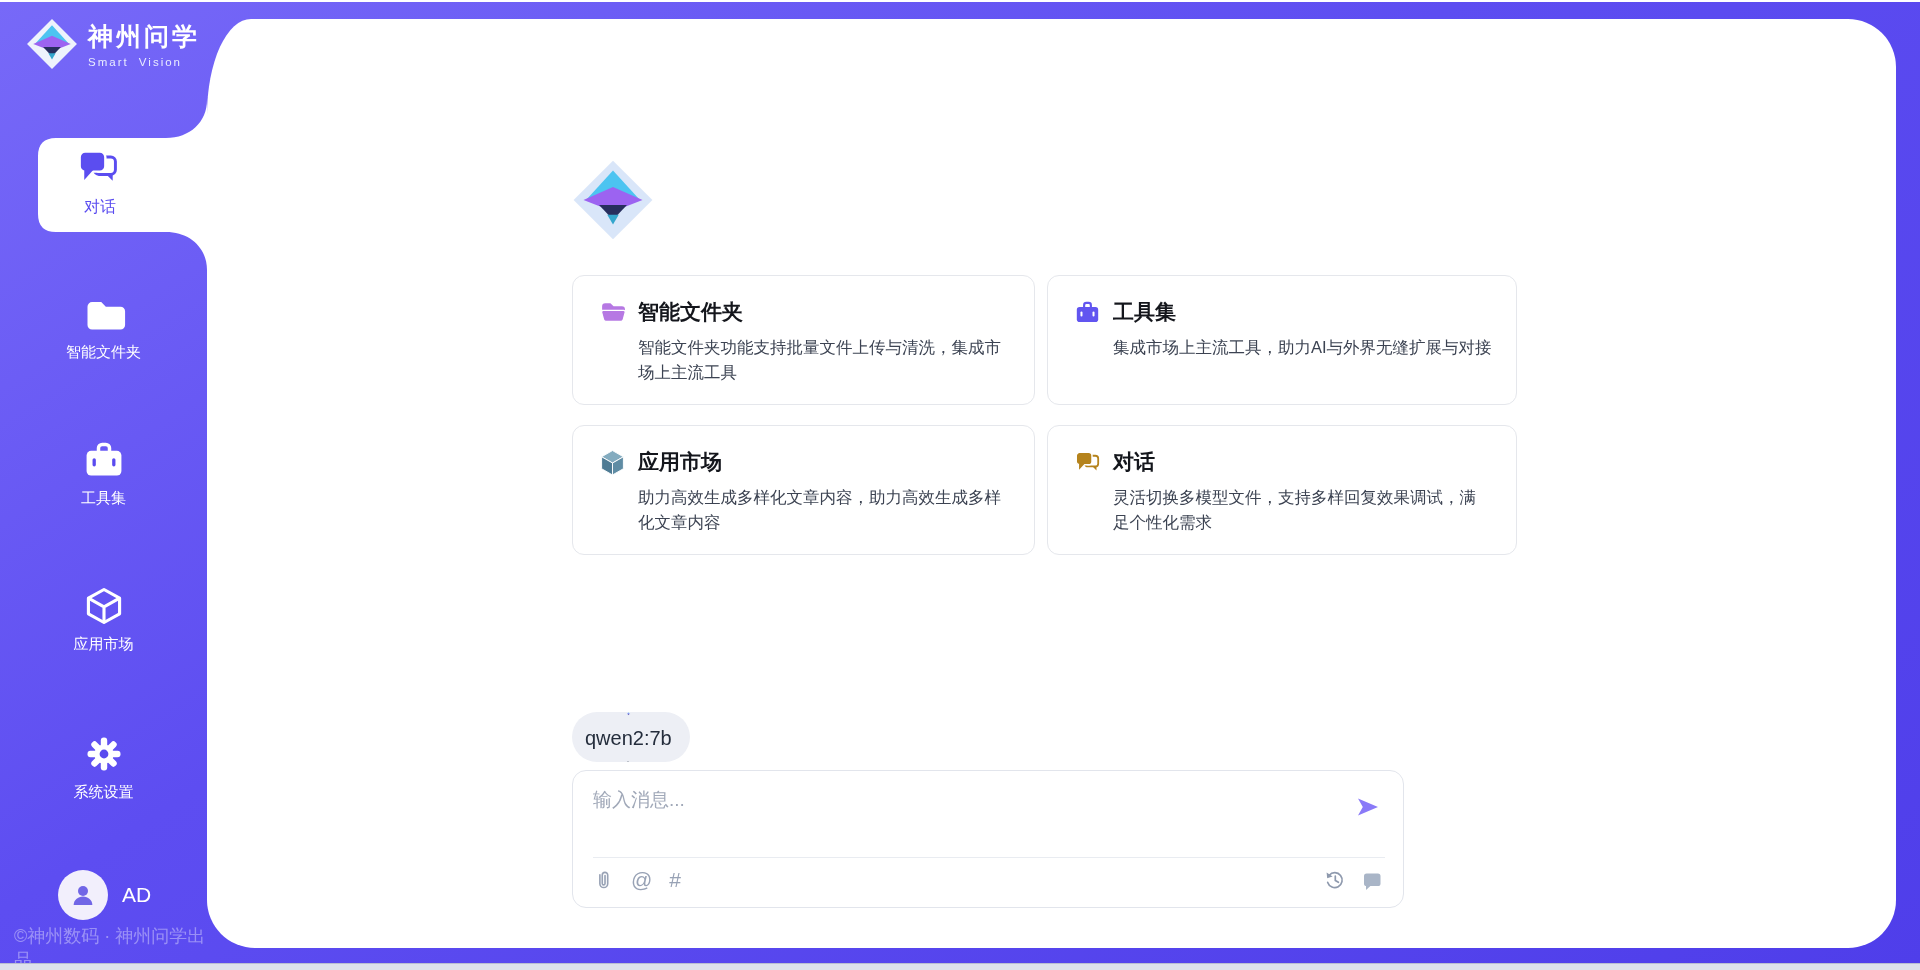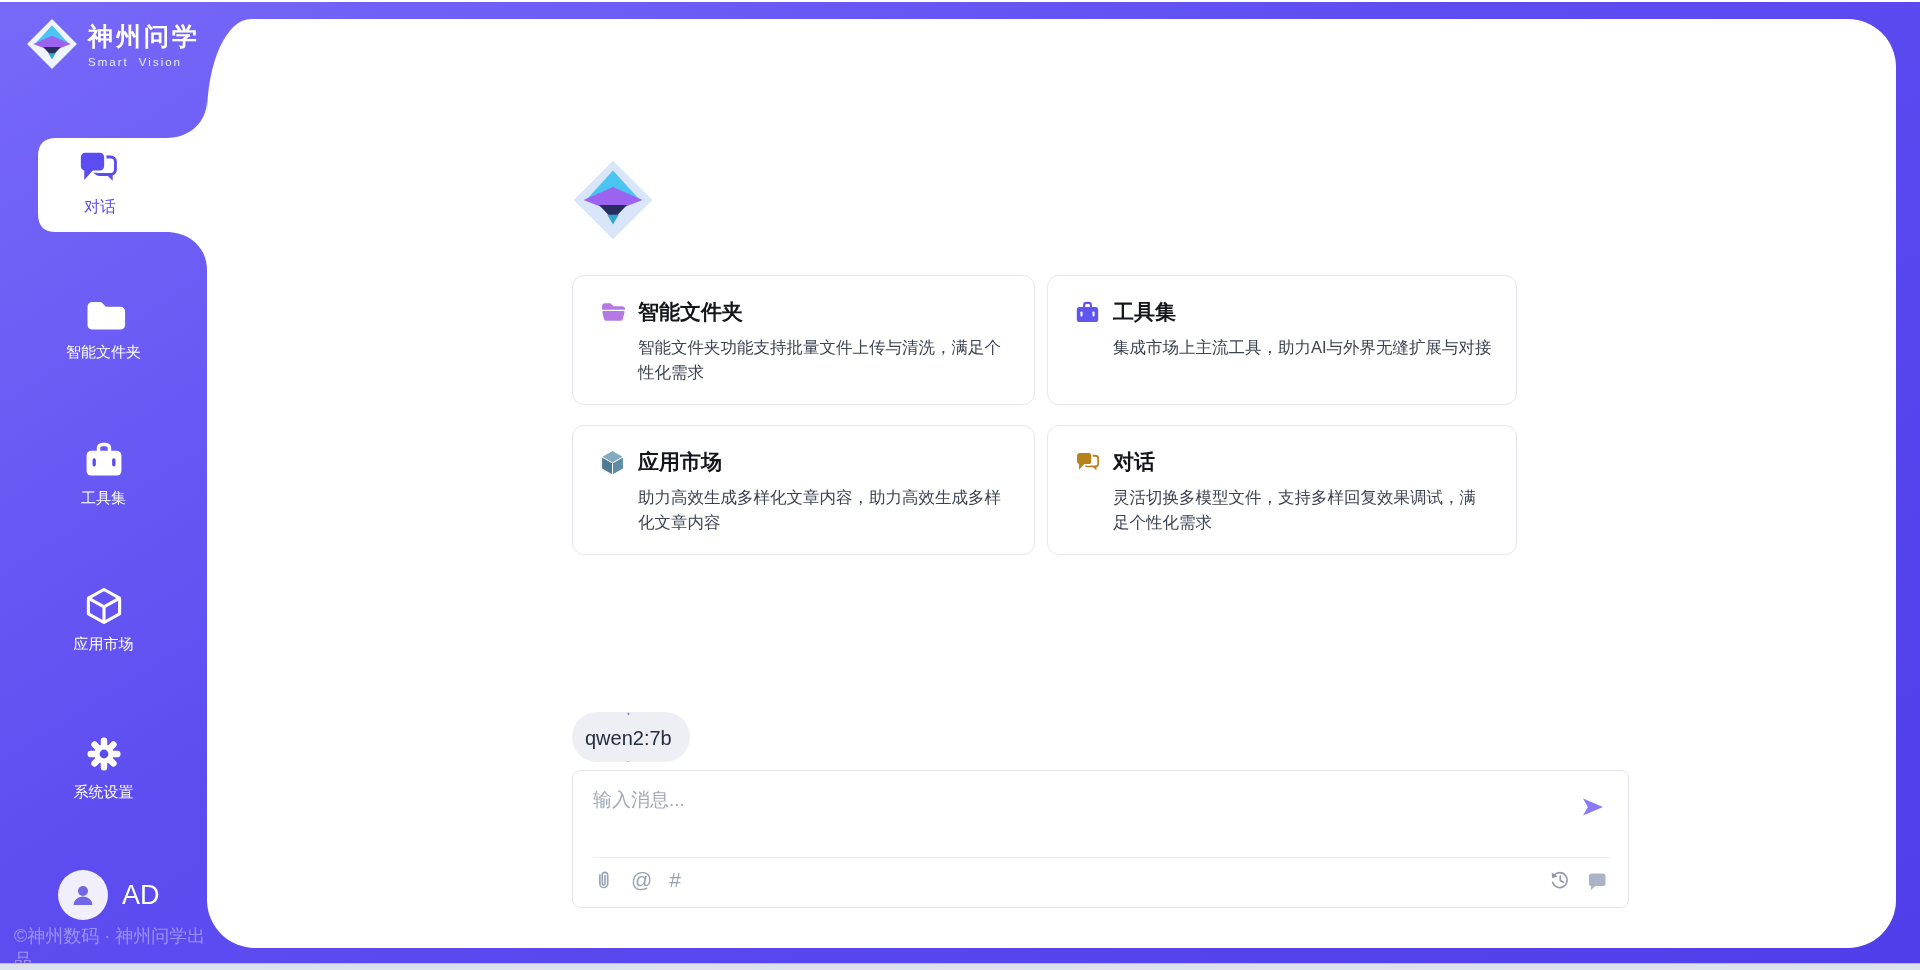--- a/index.html
+++ b/index.html
@@ -34,21 +34,21 @@
   .nav-item .nav-label { font-size:15px; }
   .nav-files    { top:292px; }
   .nav-tools    { top:438px; }
   .nav-market   { top:584px; }
   .nav-settings { top:732px; }
 
   .user-row { position:absolute; left:58px; top:870px; display:flex; align-items:center; gap:14px; }
   .avatar { width:50px; height:50px; border-radius:50%; background:#f2effc; display:flex;
             align-items:center; justify-content:center; }
   .avatar svg { width:28px; height:28px; }
-  .user-name { color:#fff; font-size:27px; }
+  .user-name { color:#fff; font-size:21px; }
 
   .sidebar-footer { position:absolute; left:14px; top:924px; color:rgba(255,255,255,0.38); font-size:18px; }
 
   
   .greeting { position:absolute; left:365px; top:140px; display:flex; align-items:center; gap:26px; }
   .greeting svg { width:82px; height:82px; }
   .greeting-title { font-size:30px; font-weight:800; color:#05070d; letter-spacing:0.5px; }
 
   .cards { position:absolute; left:365px; top:256px; display:grid;
            grid-template-columns:463px 470px; grid-auto-rows:130px; column-gap:12px; row-gap:20px; }
@@ -58,22 +58,22 @@
   .card-title { font-size:21px; font-weight:700; color:#14161c; }
   .card-desc { margin:9px 0 0 39px; font-size:16.5px; line-height:1.52; color:#3c4352; }
 
   .model-pill { position:absolute; left:365px; top:693px; height:50px; display:inline-flex;
                 align-items:center; gap:11px; padding:0 18px 0 13px; background:#edeff5;
                 border-radius:25px; cursor:pointer;flex-direction:column; }
   .model-pill svg.logo { width:27px; height:27px; }
   .model-name { font-size:20px; color:#242d3c; }
   .model-pill svg.chev { width:14px; height:9px; }
 
-  .composer { position:absolute; left:365px; top:751px; width:1057px; height:138px;
-              border:1px solid #e2e5ec; border-radius:8px; background:#fff; }
+  .composer { position:absolute; left:365px; top:751px; width:832px; height:138px;
+              border:1px solid #e2e5ec; border-radius:14px; background:#fff; }
   .composer-input { position:absolute; left:20px; top:12px; width:860px; height:34px; border:0; outline:0;
                     font-size:19px; color:#333c4c; font-family:inherit; background:transparent; }
   .composer-input::placeholder { color:#a0a8b8; }
   .send-btn { position:absolute; right:22px; top:23px; width:26px; height:26px; cursor:pointer; }
   .composer-divider { position:absolute; left:20px; right:18px; top:86px; border-top:1px solid #e9ecf1; }
   .composer-tools { position:absolute; left:20px; top:98px; display:flex; align-items:center; gap:17px;
                     color:#98a2b5; }
   .composer-tools .txt-ic { font-size:21px; line-height:22px; cursor:pointer; }
   .composer-tools svg { width:21px; height:22px; cursor:pointer; }
   .composer-right { position:absolute; right:20px; top:98px; display:flex; align-items:center; gap:15px; }
@@ -100,21 +100,21 @@
     <div class="cards">
 
       <div class="card">
         <div class="card-head">
           <svg viewBox="0 0 26 26">
             <path d="M3 7 a3 3 0 0 1 3-3 h5 l3 3 h8 a3 3 0 0 1 3 3 v2 H3 z" fill="#b678e3"></path>
             <path d="M2.3 11 h21.4 a1.6 1.6 0 0 1 1.55 2 l-1.8 6.6 a2.7 2.7 0 0 1-2.6 2 H6.9 a2.7 2.7 0 0 1-2.6-2 L2.5 13 a1.6 1.6 0 0 1 1.55-2z" fill="#b678e3" stroke="#ffffff" stroke-width="1.3"></path>
           </svg>
           <div class="card-title">智能文件夹</div>
         </div>
-        <div class="card-desc">智能文件夹功能支持批量文件上传与清洗，满足个性化需求</div>
+        <div class="card-desc">智能文件夹功能支持批量文件上传与清洗，集成市场上主流工具</div>
       </div>
 
       <div class="card">
         <div class="card-head">
           <svg viewBox="0 0 48 48" style="color:#6155f0;">
             <path d="M18 15 v-4 a4 4 0 0 1 4-4 h4 a4 4 0 0 1 4 4 v4" fill="none" stroke="currentColor" stroke-width="3.8"></path>
             <rect x="5" y="14" width="38" height="27" rx="5" fill="currentColor"></rect>
             <rect x="11.5" y="22" width="3.6" height="9" rx="1.8" fill="#ffffff"></rect>
             <rect x="32.9" y="22" width="3.6" height="9" rx="1.8" fill="#ffffff"></rect>
           </svg>

